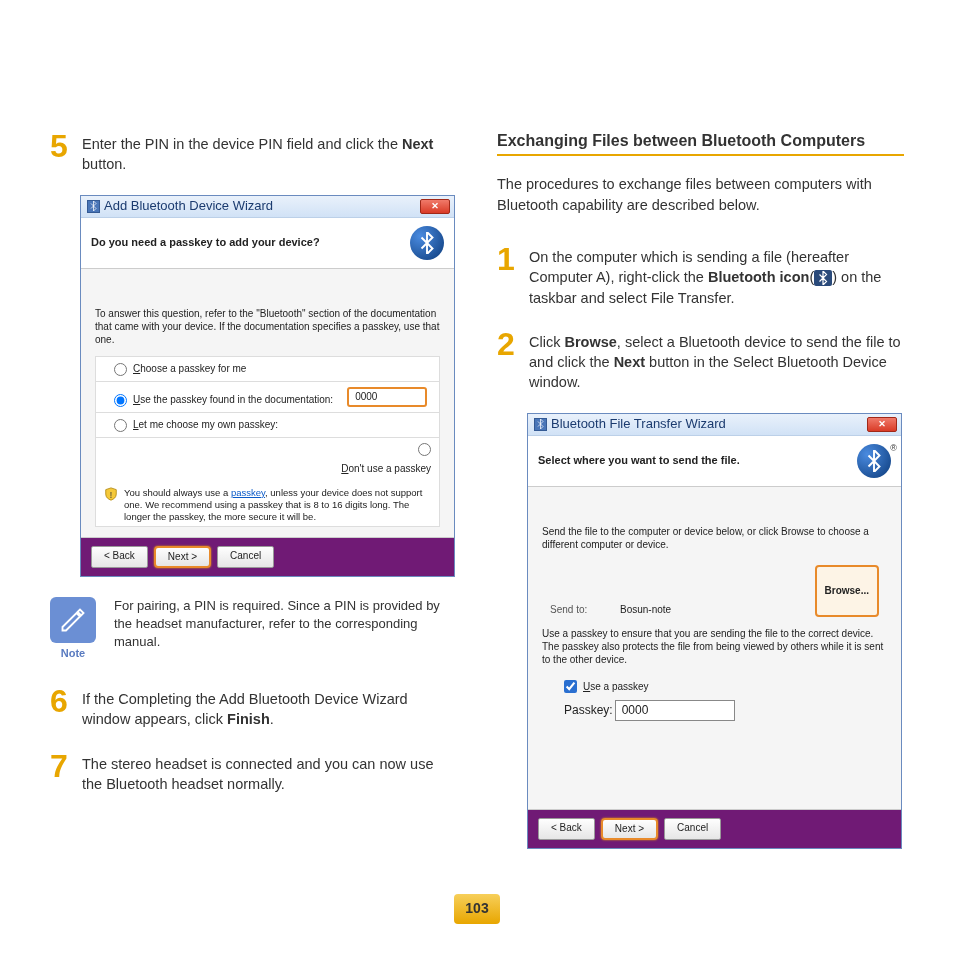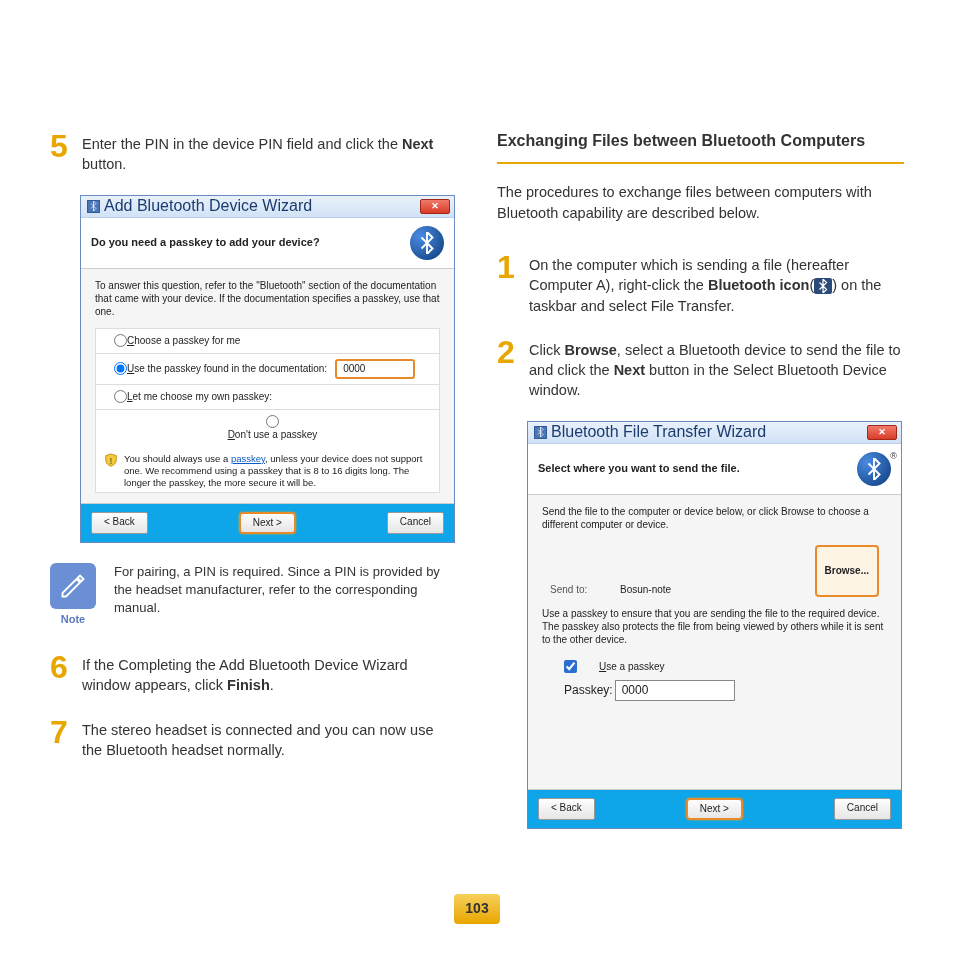--- a/index.html
+++ b/index.html
@@ -13,21 +13,21 @@
     color: #333;
     font-size: 14.5px;
     line-height: 1.4;
   }
   .columns { display: flex; gap: 40px; }
   .col { flex: 1; }
   .step { display: flex; gap: 10px; margin-bottom: 20px; }
   .step-num { font-size: 32px; font-weight: bold; color: #e8a600; line-height: 1; min-width: 22px; }
   .step-text { flex: 1; padding-top: 4px; }
   .bold { font-weight: bold; }
-  .section-title { font-weight: bold; font-size: 16px; margin-bottom: 10px; }
+  .section-title { font-weight: bold; font-size: 16px; margin-bottom: 2px; }
   .section-rule { border: none; border-top: 2px solid #e8a600; margin-bottom: 18px; }
   .note-box { display: flex; gap: 18px; margin: 20px 0 24px 0; align-items: flex-start; }
   .note-icon {
     width: 46px; height: 46px; background: #6b8fd4; border-radius: 6px;
     display: flex; align-items: center; justify-content: center;
   }
   .note-icon svg { width: 28px; height: 28px; }
   .note-label { font-size: 11px; font-weight: bold; color: #5a7bc0; margin-top: 3px; text-align:center; }
   .note-text { flex: 1; font-size: 13px; }
   .bt-inline {
@@ -46,70 +46,70 @@
   .dlg-titlebar {
     height: 22px; background: linear-gradient(#e9f1fb, #d1e2f6);
     display: flex; align-items: center; padding: 0 4px 0 6px;
     border-bottom: 1px solid #bcd0e8;
   }
   .dlg-bt-small {
     width: 13px; height: 13px; background: #4a76b8; border: 1px solid #345a94;
     display: inline-flex; align-items: center; justify-content: center; margin-right: 4px;
   }
   .dlg-bt-small svg { width: 7px; height: 10px; }
-  .dlg-title { color: #1b3b6f; font-size: 16px; }
+  .dlg-title { color: #1b3b6f; font-size: 13px; }
   .dlg-close {
     margin-left: auto; width: 30px; height: 15px;
     background: linear-gradient(#f07a6a,#d93b27); border: 1px solid #a02818;
     border-radius: 2px; display:flex; align-items:center; justify-content:center;
     color:#fff; font-size:9px; font-weight:bold;
   }
   .dlg-header {
     padding: 8px 10px; display: flex; align-items: center; justify-content: space-between;
     border-bottom: 1px solid #ccc; background: #fff;
   }
   .dlg-header-text { font-weight: bold; font-size: 11px; }
   .bt-logo {
     width: 34px; height: 34px; border-radius: 50%;
     background: radial-gradient(circle at 30% 30%, #4a8be0, #0b3a7a);
     display:flex; align-items:center; justify-content:center; position:relative;
   }
   .bt-logo.reg::after { content:"®"; position:absolute; top:-2px; right:-6px; font-size:9px; color:#333;}
   .bt-logo svg { width: 16px; height: 22px; }
   .dlg-body { padding: 10px 14px; background: #f5f5f5; }
-  .dlg-instruction { margin-bottom: 10px; font-size: 10px; line-height: 1.3; }
-  .radio-row { display:flex; align-items:center; padding: 5px 8px 5px 18px; border-bottom: 1px solid #ddd; font-size:10px; }
+  .dlg-instruction { margin-bottom: 10px; font-size: 10px; line-height: 1.3; margin-top: 28px; }
+  .radio-row { display:flex; align-items:flex-end; gap:6px; padding: 5px 8px 5px 18px; border-bottom: 1px solid #ddd; font-size:10px; }
   .radio-row:last-of-type { border-bottom: none; flex-direction: column; }
   .radio-row input[type=radio] { margin:0; }
   .radio-row .underline { text-decoration: underline; }
   .passkey-input {
     border: 2px solid #e88a2a; border-radius: 3px; background:#fff;
     padding: 1px 6px; width: 80px; margin-left: 8px; font-size:10px;
   }
   .warning-row { display:flex; gap:6px; font-size: 9.5px; padding: 6px 8px 2px 8px; line-height:1.3; }
   .warn-icon { width:14px; height:14px; flex-shrink:0; }
   .link { color: #0a5ac8; text-decoration: underline; }
   .dlg-footer {
-    background: #0ea5e9; border-top: 1px solid #ccc; padding: 8px 10px;
-    display:flex; justify-content:space-between; gap:6px;
+    background: #701a75; border-top: 1px solid #ccc; padding: 8px 10px;
+    display:flex; justify-content:flex-start; gap:6px;
   }
   .dlg-btn {
     font-size: 10px; padding: 2px 12px; background: linear-gradient(#fefefe,#e6e6e6);
     border: 1px solid #999; border-radius: 2px; min-width: 54px; text-align:center;
   }
   .dlg-btn.highlight { border: 2px solid #e88a2a; border-radius: 4px; box-shadow: 0 0 2px #e8a600; }
 
   .field-row { display:flex; align-items:flex-end; gap: 10px; padding: 4px 8px; font-size:10px; }
   .field-label { width: 60px; color: #555; }
   .field-value { flex:1; }
   .browse-btn {
     border: 2px solid #e88a2a; border-radius: 4px; background:#fdf4e6;
     padding: 17px 8px; font-size:10px;font-weight:bold;
   }
-  .chk-row { display:flex; align-items:center; gap:22px; padding: 4px 8px 4px 22px; font-size:10px; }
+  .chk-row { display:flex; align-items:center; gap:6px; padding: 4px 8px 4px 22px; font-size:10px; }
   .chk-row input { accent-color: #2a6fd0; }
   .passkey-field-row { display:flex; align-items:center; gap:2px; padding: 2px 8px 8px 22px; font-size:12px; }
   .passkey-box { border:1px solid #888; background:#fff; padding:1px 6px; width:120px; }
 
   .page-badge {
     position:absolute; bottom:30px; left:50%; transform:translateX(-50%);
     width: 46px; height: 30px; background: linear-gradient(#f7cf5a,#e8a600);
     border-radius: 4px; display:flex; align-items:center; justify-content:center;
     color:#333; font-weight:bold; font-size:14px;
   }
@@ -252,21 +252,21 @@
             </svg>
         </span>
       </div>
       <div class="dlg-body">
         <div class="dlg-instruction">Send the file to the computer or device below, or click Browse to choose a different computer or device.</div>
         <div class="field-row">
           <span class="field-label">Send to:</span>
           <span class="field-value">Bosun-note</span>
           <span class="browse-btn">Browse...</span>
         </div>
-        <div class="dlg-instruction" style="margin-top:6px;">Use a passkey to ensure that you are sending the file to the required device. The passkey also protects the file from being viewed by others while it is sent to the other device.</div>
+        <div class="dlg-instruction" style="margin-top:6px;">Use a passkey to ensure that you are sending the file to the correct device. The passkey also protects the file from being viewed by others while it is sent to the other device.</div>
         <label class="chk-row">
           <input type="checkbox" checked="" style="">
           <span><span style="text-decoration:underline">U</span>se a passkey</span>
         </label>
         <div class="passkey-field-row">
           <span>Passkey:</span>
           <span class="passkey-box">0000</span>
         </div>
         <div class="spacer"></div>
       </div>

